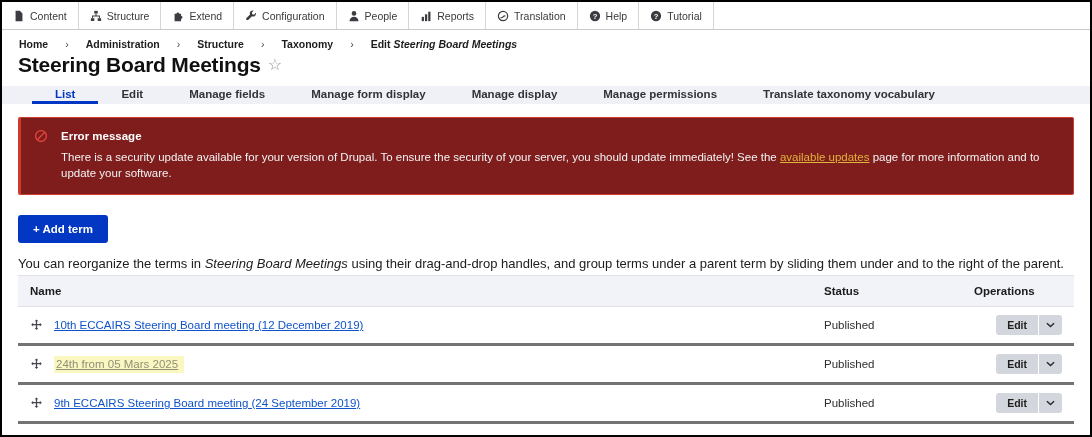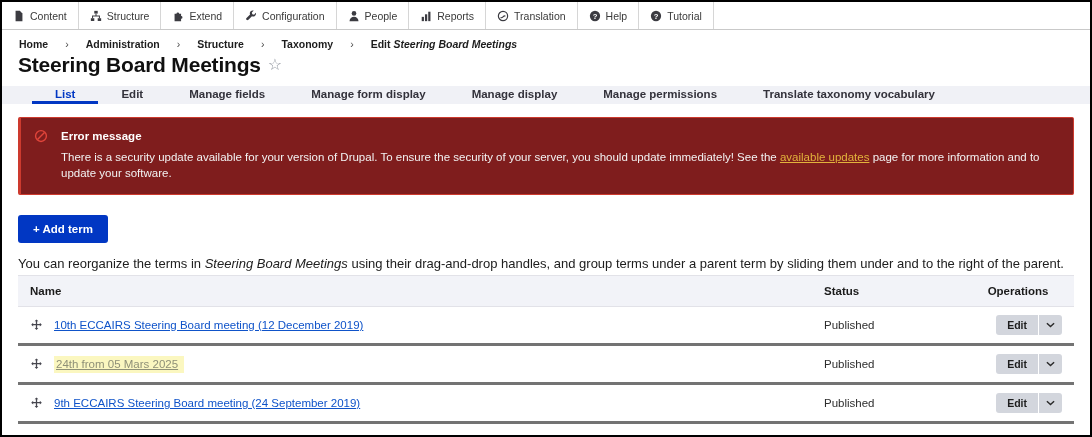--- a/index.html
+++ b/index.html
@@ -37,21 +37,21 @@
   .err-body{ margin:7px 0 0 27px; font-size:11.5px; color:#f2f2f2; line-height:1.35;}
   .err-link{ color:#e2b33c; text-decoration:underline; cursor:pointer; }
   .btn-add{ margin-top:20px; display:inline-block; background:#0137c3; color:#fff; font-family:inherit;
     font-size:11.5px; font-weight:bold; padding:8px 15px; border:none; border-radius:3px; cursor:pointer;}
   .instruction{ margin-top:13px; font-size:13px; color:#202020; }
   .instruction em{ font-style:italic; }
   
   table{ width:100%; margin-top:4px; border-collapse:collapse; }
   thead th{ background:#f2f3f8; text-align:left; font-size:11.5px; font-weight:bold; color:#1b1b1b;
     padding:9px 12px; border-top:1px solid #e2e2e8; border-bottom:1px solid #e2e2e8;}
-  th.col-ops{ text-align:center; }
+  th.col-ops{ text-align:left; }
   .col-status{ width:150px; } .col-ops{ width:112px; }
   tbody td{ padding:8px 12px; border-bottom:3px solid #737373; font-size:11.5px; color:#2d2d2d; background:#fff;}
   .name-wrap{ display:flex; align-items:center; }
   .drag{ margin-right:11px; display:inline-flex; cursor:move; }
   .term-link{ color:#0f53c9; text-decoration:underline; cursor:pointer; }
   .term-link.new{ background:#fbf7c0; color:#8f9077; padding:2px 6px 3px 2px; }
   .edit-btn{ display:inline-flex; align-items:center; background:#d3d6dd; border-radius:3px;
     font-size:10.5px; font-weight:bold; color:#1d1d1d; cursor:pointer; float:right; overflow:hidden;}
   .edit-btn .lbl{ padding:4px 11px; }
   .edit-btn .sep{ width:1px; align-self:stretch; background:#fff; }

